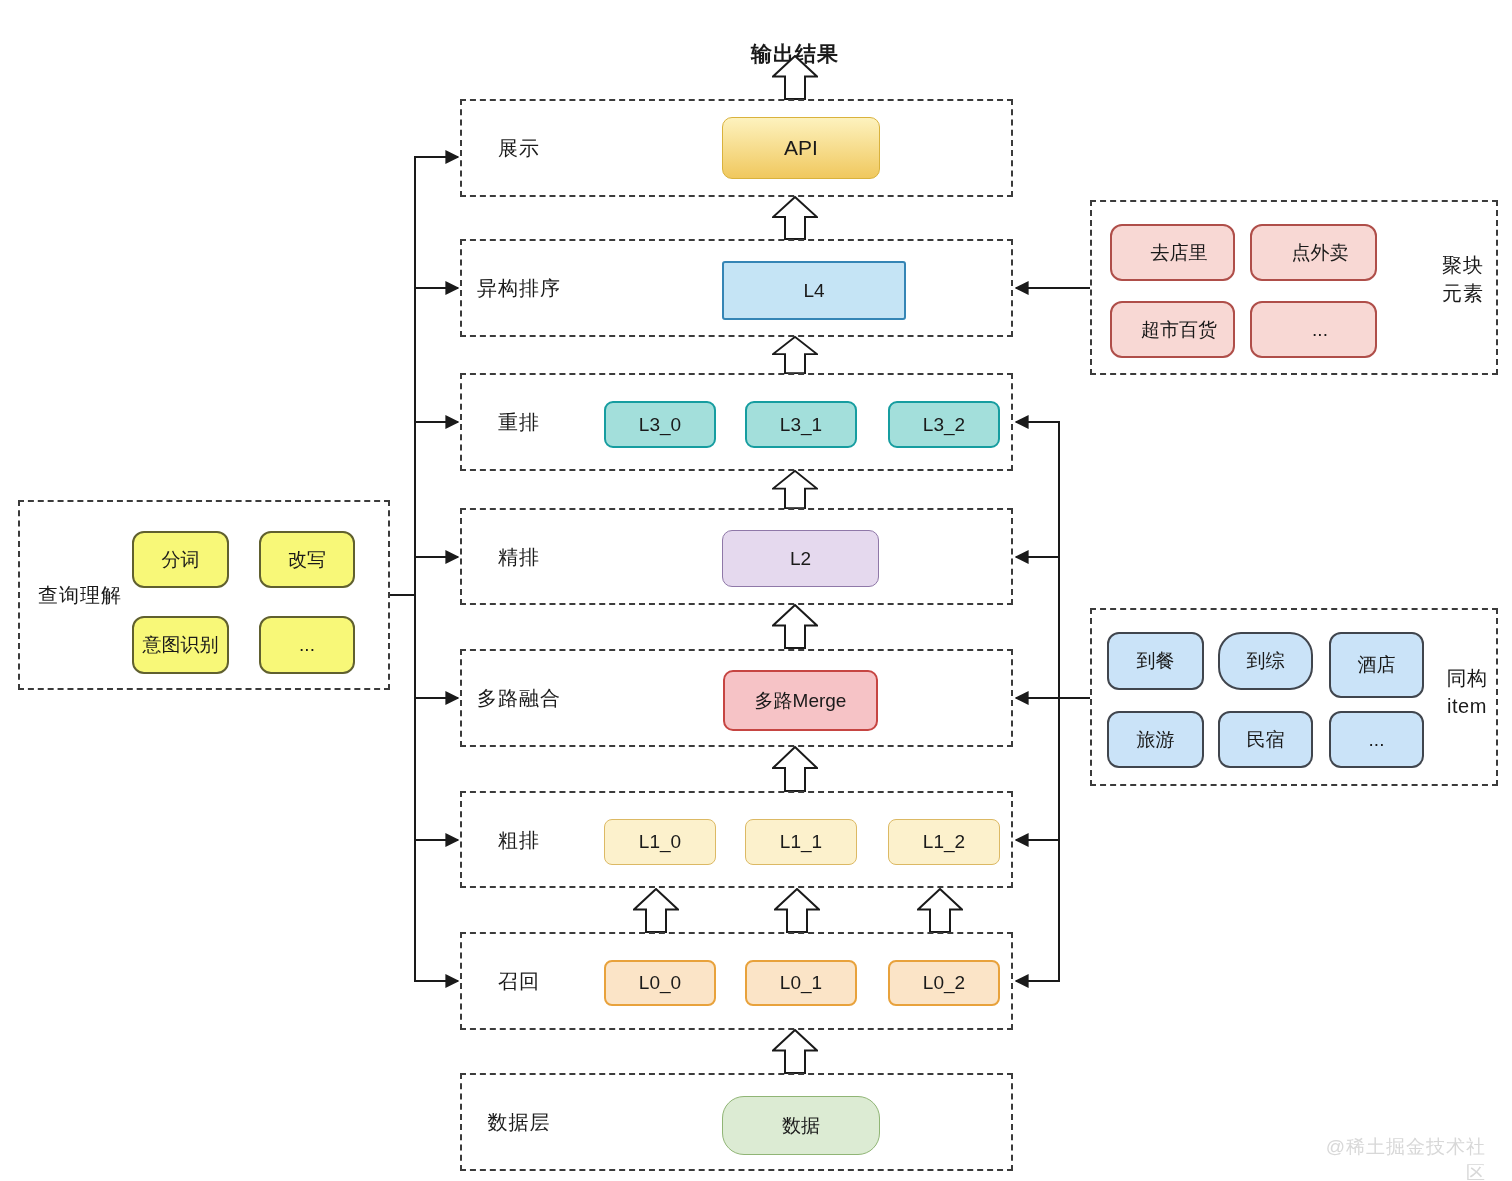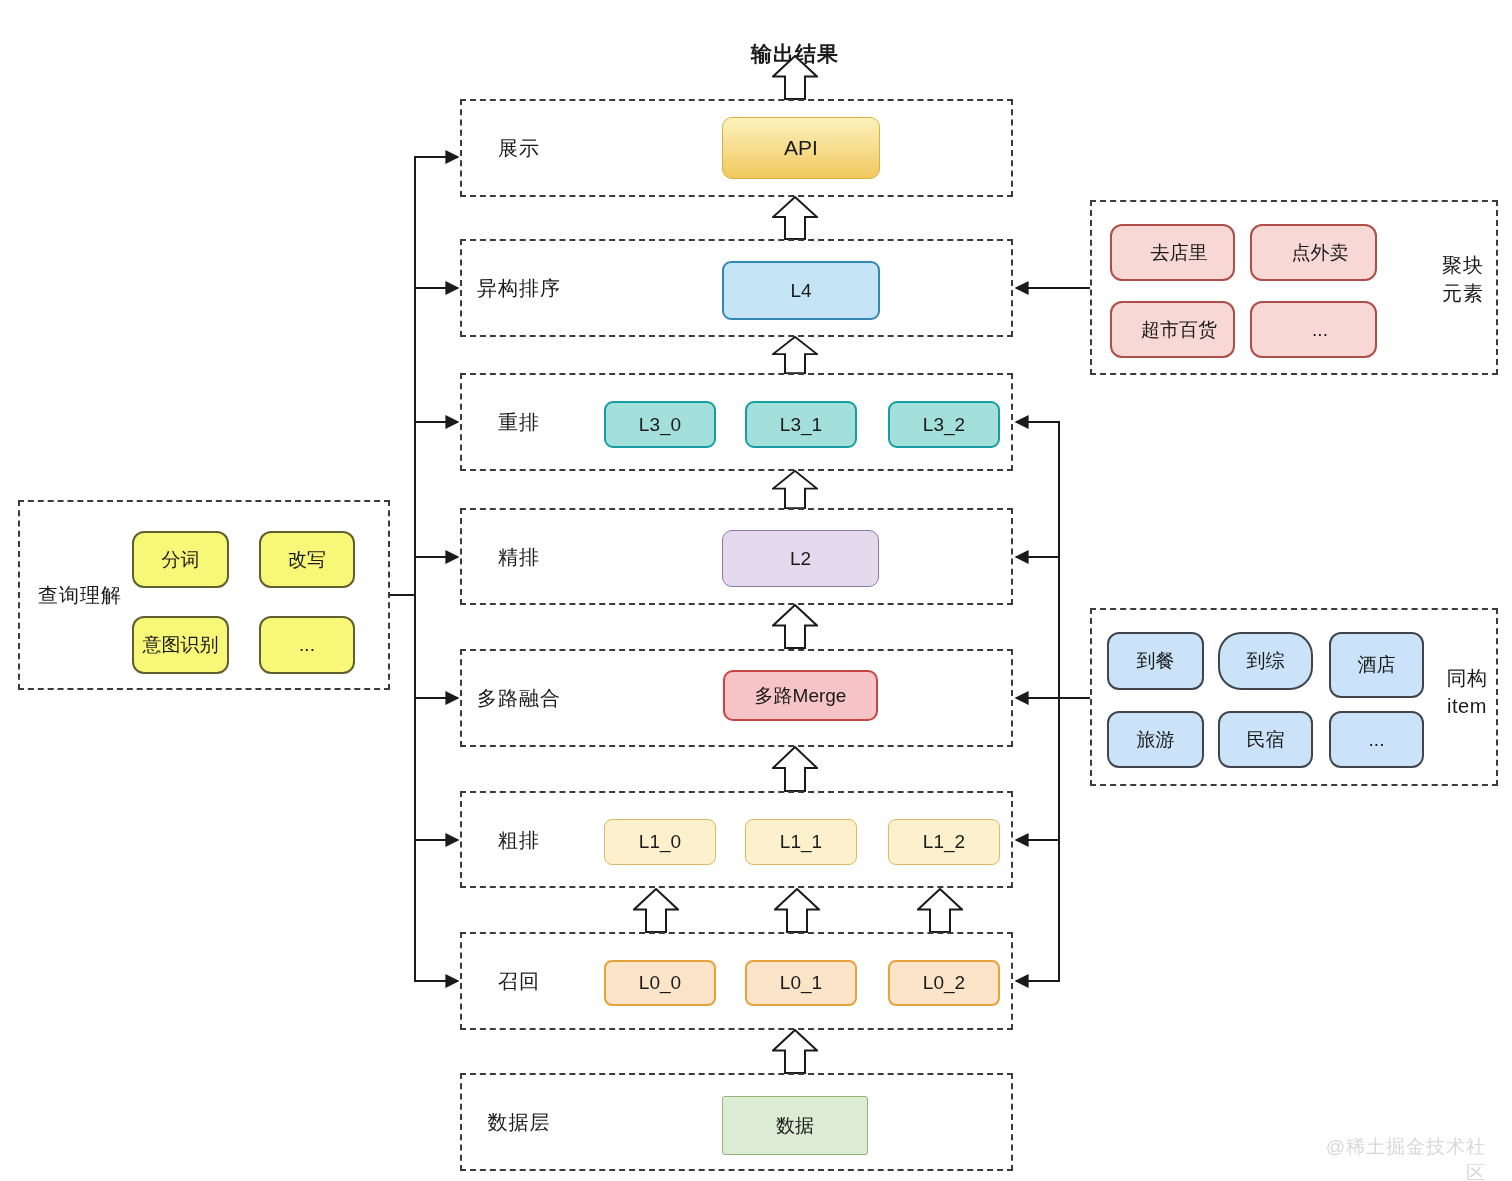--- a/index.html
+++ b/index.html
@@ -18,33 +18,33 @@
     text-align:center; font-size:20px; font-weight:500; letter-spacing:1px; white-space:nowrap;
   }
   .node {
     position:absolute; display:flex; align-items:center; justify-content:center;
     font-size:19px; box-sizing:border-box; z-index:3;
   }
   
   .node-api   { left:260px; top:16px; width:158px; height:62px; border-radius:10px;
                 background:linear-gradient(var(--api_top,#FDF2BE), var(--api_bottom,#F0C85E));
                 border:1px solid var(--api_border,#D9B23C); font-size:21px; }
-  .node-l4    { left:260px; top:20px; width:158px; height:59px; border-radius:9px;
+  .node-l4    { left:260px; top:20px; width:184px; height:59px; border-radius:3px;
                 background:var(--l4_fill,#C5E4F5); border:2px solid var(--l4_border,#3585B5); }
   .node-l3    { top:26px; width:112px; height:47px; border-radius:9px;
                 background:var(--l3_fill,#A3DFDB); border:2px solid var(--l3_border,#169DA0); }
   .node-l2    { left:260px; top:20px; width:157px; height:57px; border-radius:10px;
                 background:var(--l2_fill,#E5D9EE); border:1.5px solid var(--l2_border,#8F78A8); }
-  .node-merge { left:261px; top:19px; width:155px; height:51px; border-radius:10px;
+  .node-merge { left:261px; top:19px; width:155px; height:61px; border-radius:10px;
                 background:var(--merge_fill,#F6C3C6); border:2px solid var(--merge_border,#C64542); }
   .node-l1    { top:26px; width:112px; height:46px; border-radius:8px;
                 background:var(--l1_fill,#FCF1CC); border:1.5px solid var(--l1_border,#DCB964); }
   .node-l0    { top:26px; width:112px; height:46px; border-radius:8px;
                 background:var(--l0_fill,#FBE4C7); border:2px solid var(--l0_border,#E8A23C); }
-  .node-data  { left:260px; top:21px; width:146px; height:59px; border-radius:3px;
+  .node-data  { left:260px; top:21px; width:158px; height:59px; border-radius:22px;
                 background:var(--data_fill,#DCEBD3); border:1.5px solid var(--data_border,#90B575); }
   .col0 { left:142px; } .col1 { left:283px; } .col2 { left:426px; }
 
   
   .panel-query { left:18px; top:500px; width:372px; height:190px; }
   .panel-block { left:1090px; top:200px; width:408px; height:175px; }
   .panel-item  { left:1090px; top:608px; width:408px; height:178px; }
   .panel-label {
     position:absolute; font-size:20px; font-weight:500; letter-spacing:1px;
     text-align:center; line-height:28px;

